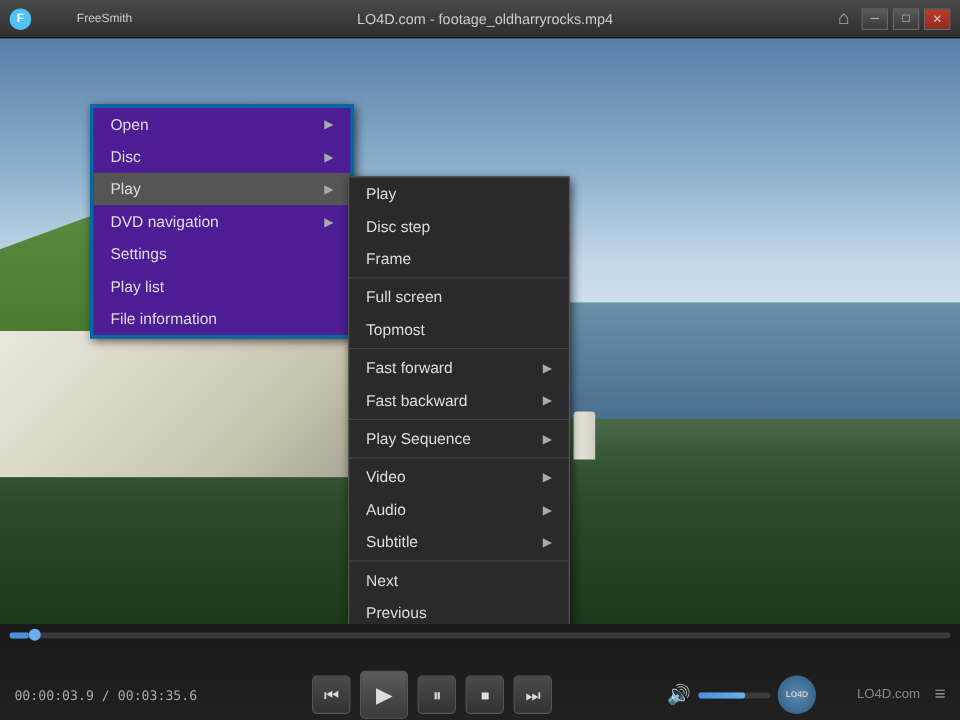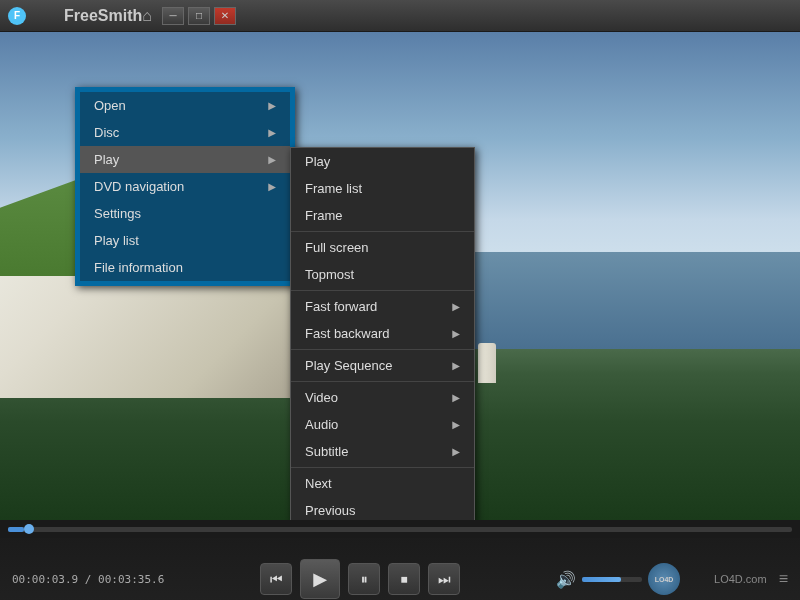--- a/index.html
+++ b/index.html
@@ -28,23 +28,23 @@
       background: #4fc3f7;
       border-radius: 50%;
       display: flex;
       align-items: center;
       justify-content: center;
       font-size: 10px;
       color: white;
       font-weight: bold;
     }
     #app-title {
-      font-size: 16px;
+      font-size: 10px;
       color: #ccc;
-      font-weight: bold;
+      font-weight: normal;
       padding-left: 32px;
     }
     #window-title {
       flex: 1;
       text-align: center;
       font-size: 12px;
       color: #ccc;
     }
     #window-controls {
       display: flex;
@@ -133,22 +133,22 @@
       background: linear-gradient(to right, #f0ede0, #e0ddd0, #d0ccc0);
       border-radius: 3px 3px 0 0;
     }
 
     
     #context-menu-1 {
       position: absolute;
       top: 55px;
       left: 75px;
       width: 220px;
-      background: #0c4a6e;
-      border: 5px solid #0369a1;
+      background: #4c1d95;
+      border: 3px solid #0369a1;
       box-shadow: 2px 2px 8px rgba(0,0,0,0.7);
       z-index: 100;
     }
 
     .menu-item {
       padding: 6px 14px;
       font-size: 13px;
       color: #ddd;
       cursor: pointer;
       display: flex;
@@ -315,20 +315,21 @@
       cursor: pointer;
       margin-left: 6px;
     }
   </style>
 </head>
 <body>
 
 <div id="titlebar">
   <div id="titlebar-icon">F</div>
   <span id="app-title">FreeSmith</span>
+  <span id="window-title">LO4D.com - footage_oldharryrocks.mp4</span>
 
   <span style="color:#aaa;font-size:16px;margin-right:10px;">⌂</span>
   <div id="window-controls">
     <div class="win-btn">─</div>
     <div class="win-btn">□</div>
     <div class="win-btn" id="close-btn">✕</div>
   </div>
 </div>
 
 <div id="video-area">
@@ -366,21 +367,21 @@
     <div class="menu-item">
       <span>File information</span>
     </div>
   </div>
 
   <div id="context-menu-2">
     <div class="menu-item">
       <span>Play</span>
     </div>
     <div class="menu-item">
-      <span>Frame list</span>
+      <span>Disc step</span>
     </div>
     <div class="menu-item">
       <span>Frame</span>
     </div>
     <div class="menu-separator"></div>
     <div class="menu-item">
       <span>Full screen</span>
     </div>
     <div class="menu-item">
       <span>Topmost</span>

